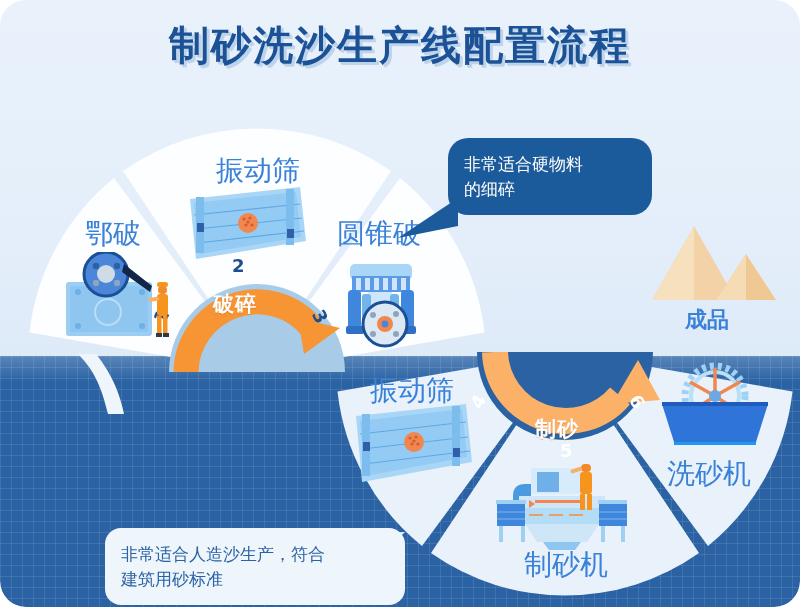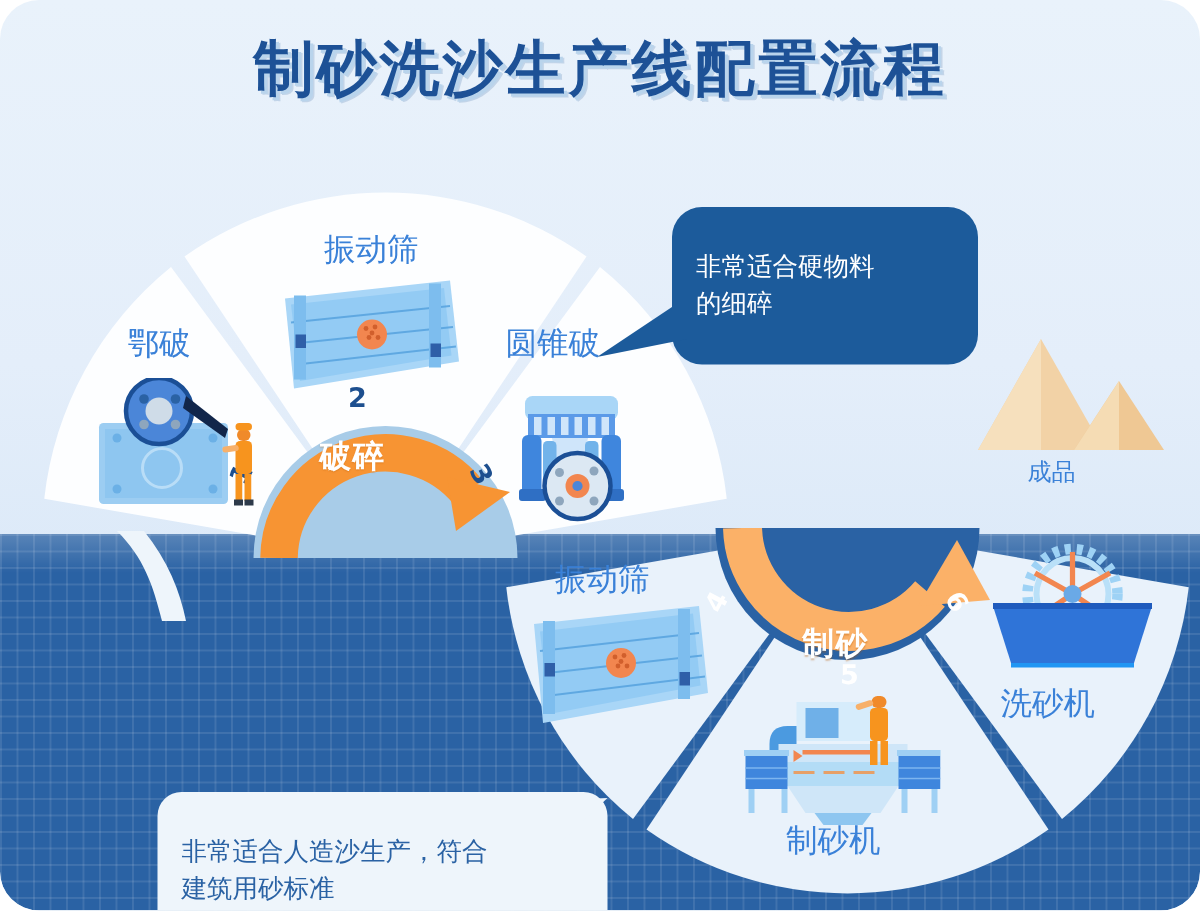--- a/index.html
+++ b/index.html
@@ -35,36 +35,36 @@
   }
 
   
   .fan-top{position:absolute;left:22px;top:122px;width:470px;height:250px;}
   .fan-top svg, .fan-bottom svg{display:block;overflow:visible;}
 
   
   .fan-bottom{position:absolute;left:330px;top:352px;width:470px;height:255px;}
 
   
-  .lbl{position:absolute;font-size:21px;color:#3a81d8;white-space:nowrap;
+  .lbl{position:absolute;font-size:28px;color:#3a81d8;white-space:nowrap;
        font-family:"DejaVu Sans","Liberation Sans",sans-serif;}
 
   
   .arcword{position:absolute;color:#ffffff;font-size:21px;font-weight:bold;
      letter-spacing:1px;font-family:Liberation Serif, serif;
      text-shadow:0 1px 1px rgba(180,90,0,.35);}
 
   
   .num{position:absolute;font-size:18px;font-weight:bold;
        font-family:"DejaVu Sans","Liberation Sans",sans-serif;}
   .num.t{color:#1d4f8f;}
   .num.b{color:#ffffff;}
 
   
-  .bubble{position:absolute;border-radius:16px;padding:28px 16px;
+  .bubble{position:absolute;border-radius:16px;padding:14px 16px;
      font-size:17px;line-height:1.45;white-space:pre-line;
      font-family:"DejaVu Sans","Liberation Sans",sans-serif;}
   .bubble.blue{background:#1c5b9b;color:#ffffff;border-radius:20px;}
   .bubble.white{background:#eef5fb;color:#2a62a4;}
 
   
   .icon{position:absolute;}
   .icon svg{display:block;}
 </style>
 </head>
@@ -192,21 +192,21 @@
   </div>
 
   <div class="icon" style="left:650px;top:222px;">
     <svg width="130" height="86" viewBox="0 0 130 86">
       <polygon points="44,4 86,78 2,78" fill="#f2d2a6"></polygon>
       <polygon points="44,4 44,78 2,78" fill="#f6e0bd"></polygon>
       <polygon points="96,32 126,78 66,78" fill="#efc894"></polygon>
       <polygon points="96,32 96,78 66,78" fill="#f5dcb4"></polygon>
     </svg>
   </div>
-  <div class="lbl" style="left:685px;top:305px;font-size:16px;">成品</div>
+  <div class="lbl" style="left:685px;top:305px;font-size:22px;font-weight:bold;">成品</div>
 
   <div class="fan-bottom">
     <svg width="470" height="255" viewBox="0 0 470 255">
       <defs>
           <clipPath id="clipBot">
             <rect x="0" y="0" width="470" height="255"></rect>
           </clipPath>
         </defs>
       <g clip-path="url(#clipBot)">
         <path d="M235 0 L 7.5 39.5 A 232 232 0 0 0 92 194 L 235 0 Z" fill="#e9f2fb"></path>

